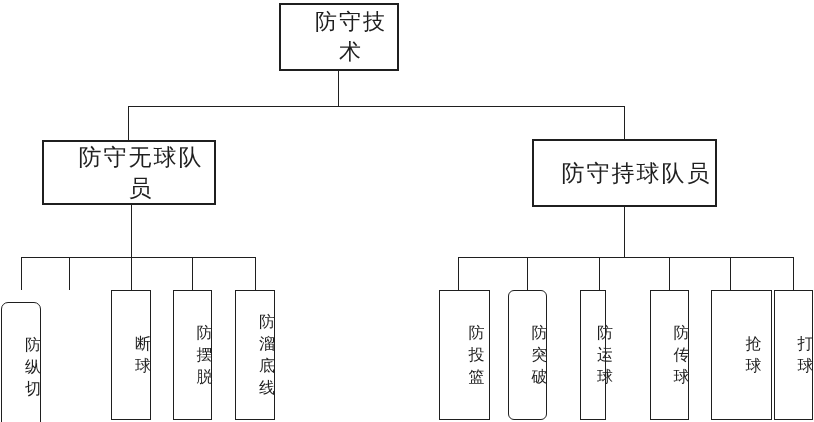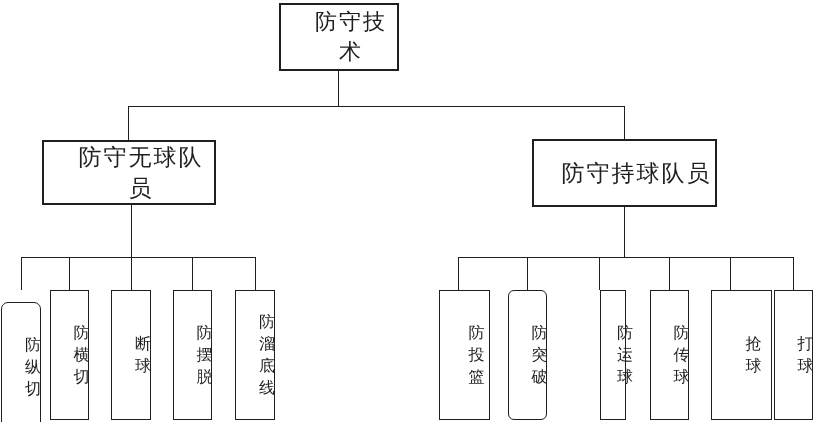--- a/index.html
+++ b/index.html
@@ -88,40 +88,37 @@
   <div class="line vline" style="left:458px; top:257px; height:33px;"></div>
   <div class="line vline" style="left:527px; top:257px; height:33px;"></div>
   <div class="line vline" style="left:599px; top:257px; height:33px;"></div>
   <div class="line vline" style="left:669px; top:257px; height:33px;"></div>
   <div class="line vline" style="left:730px; top:257px; height:33px;"></div>
   <div class="line vline" style="left:793px; top:257px; height:33px;"></div>
 
   <div class="node leaf-box" style="left:1px; top:302px; width:40px; height:130px;border-radius:7px;">
     <div class="vtext">防纵切</div>
   </div>
-  <div class="node leaf-box" style="left:50px; top:290px; width:39px; height:130px;">
-    <div class="vtext">防横切</div>
-  </div>
   <div class="node leaf-box" style="left:111px; top:290px; width:40px; height:130px;">
     <div class="vtext">断球</div>
   </div>
   <div class="node leaf-box" style="left:173px; top:290px; width:39px; height:130px;">
     <div class="vtext">防摆脱</div>
   </div>
   <div class="node leaf-box" style="left:235px; top:290px; width:40px; height:130px;">
     <div class="vtext">防溜底线</div>
   </div>
 
   <div class="node leaf-box" style="left:439px; top:290px; width:51px; height:130px;">
     <div class="vtext">防投篮</div>
   </div>
   <div class="node leaf-box" style="left:508px; top:290px; width:39px; height:130px;border-radius:6px;">
     <div class="vtext">防突破</div>
   </div>
-  <div class="node leaf-box" style="left:600px; top:290px; width:23px; height:130px;">
+  <div class="node leaf-box" style="left:580px; top:290px; width:23px; height:130px;">
     <div class="vtext">防运球</div>
   </div>
   <div class="node leaf-box" style="left:650px; top:290px; width:39px; height:130px;">
     <div class="vtext">防传球</div>
   </div>
   <div class="node leaf-box" style="left:711px; top:290px; width:61px; height:130px;">
     <div class="vtext">抢球</div>
   </div>
   <div class="node leaf-box" style="left:774px; top:290px; width:39px; height:130px;">
     <div class="vtext">打球</div>

